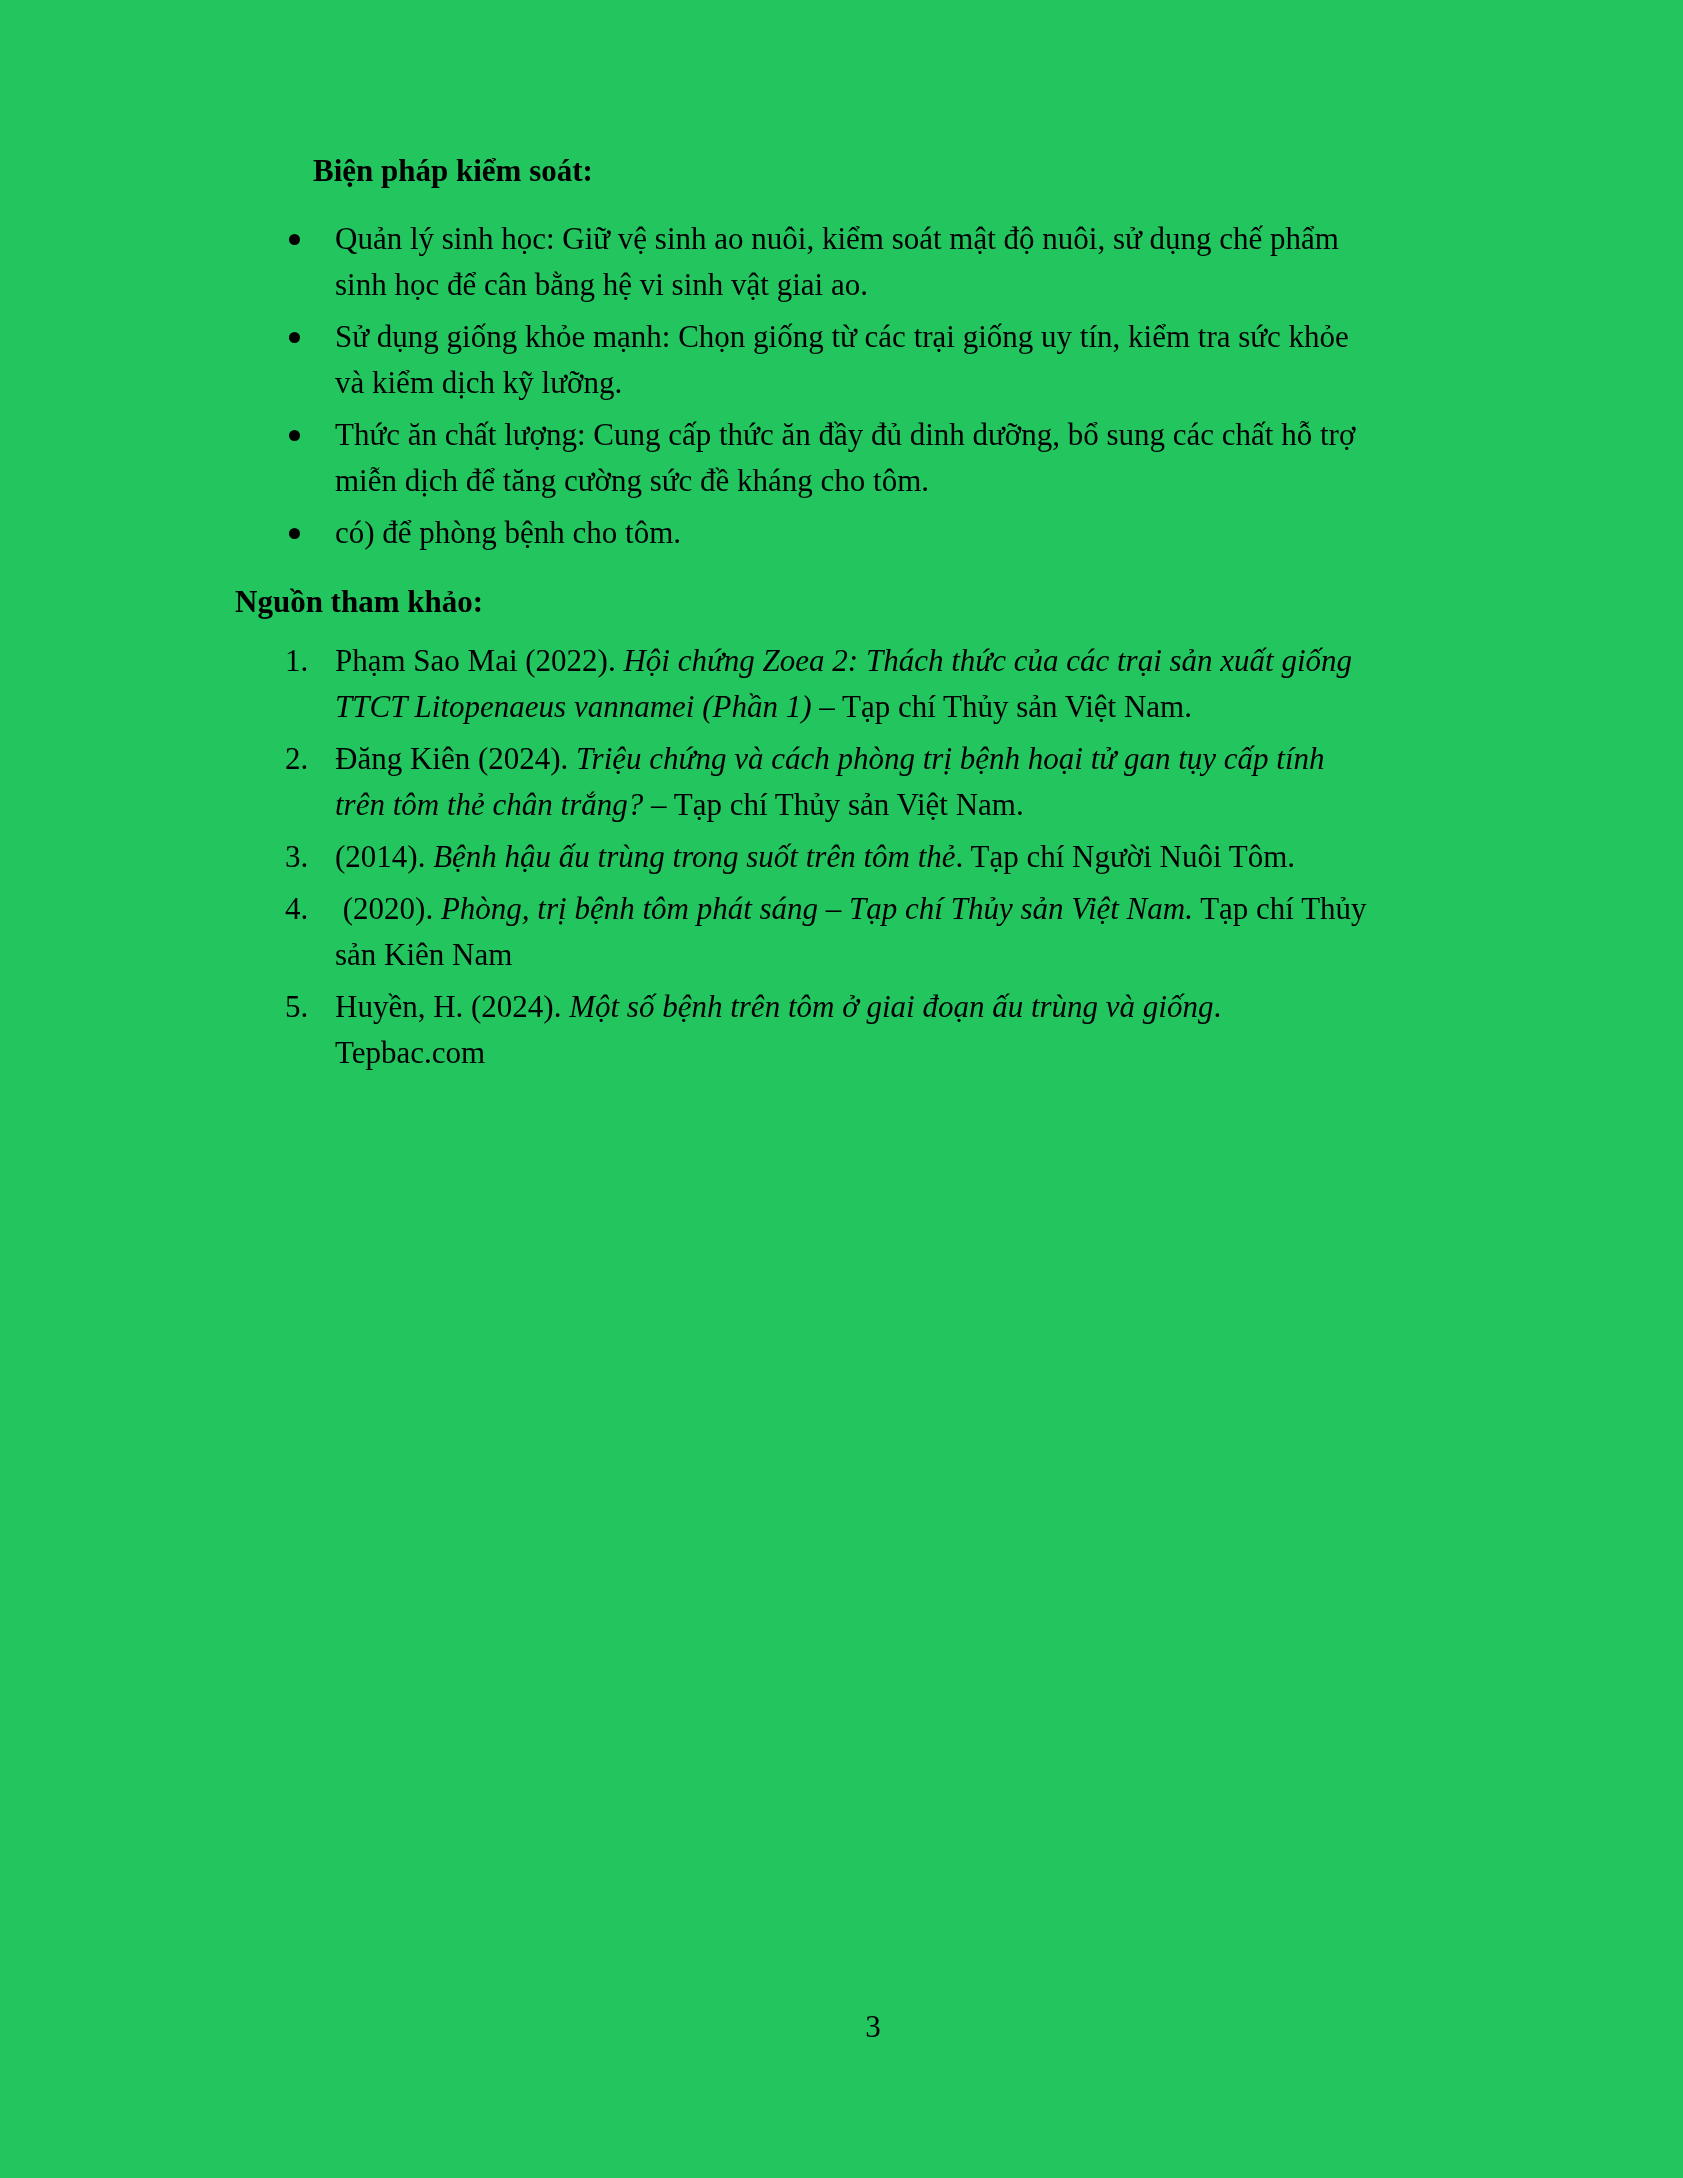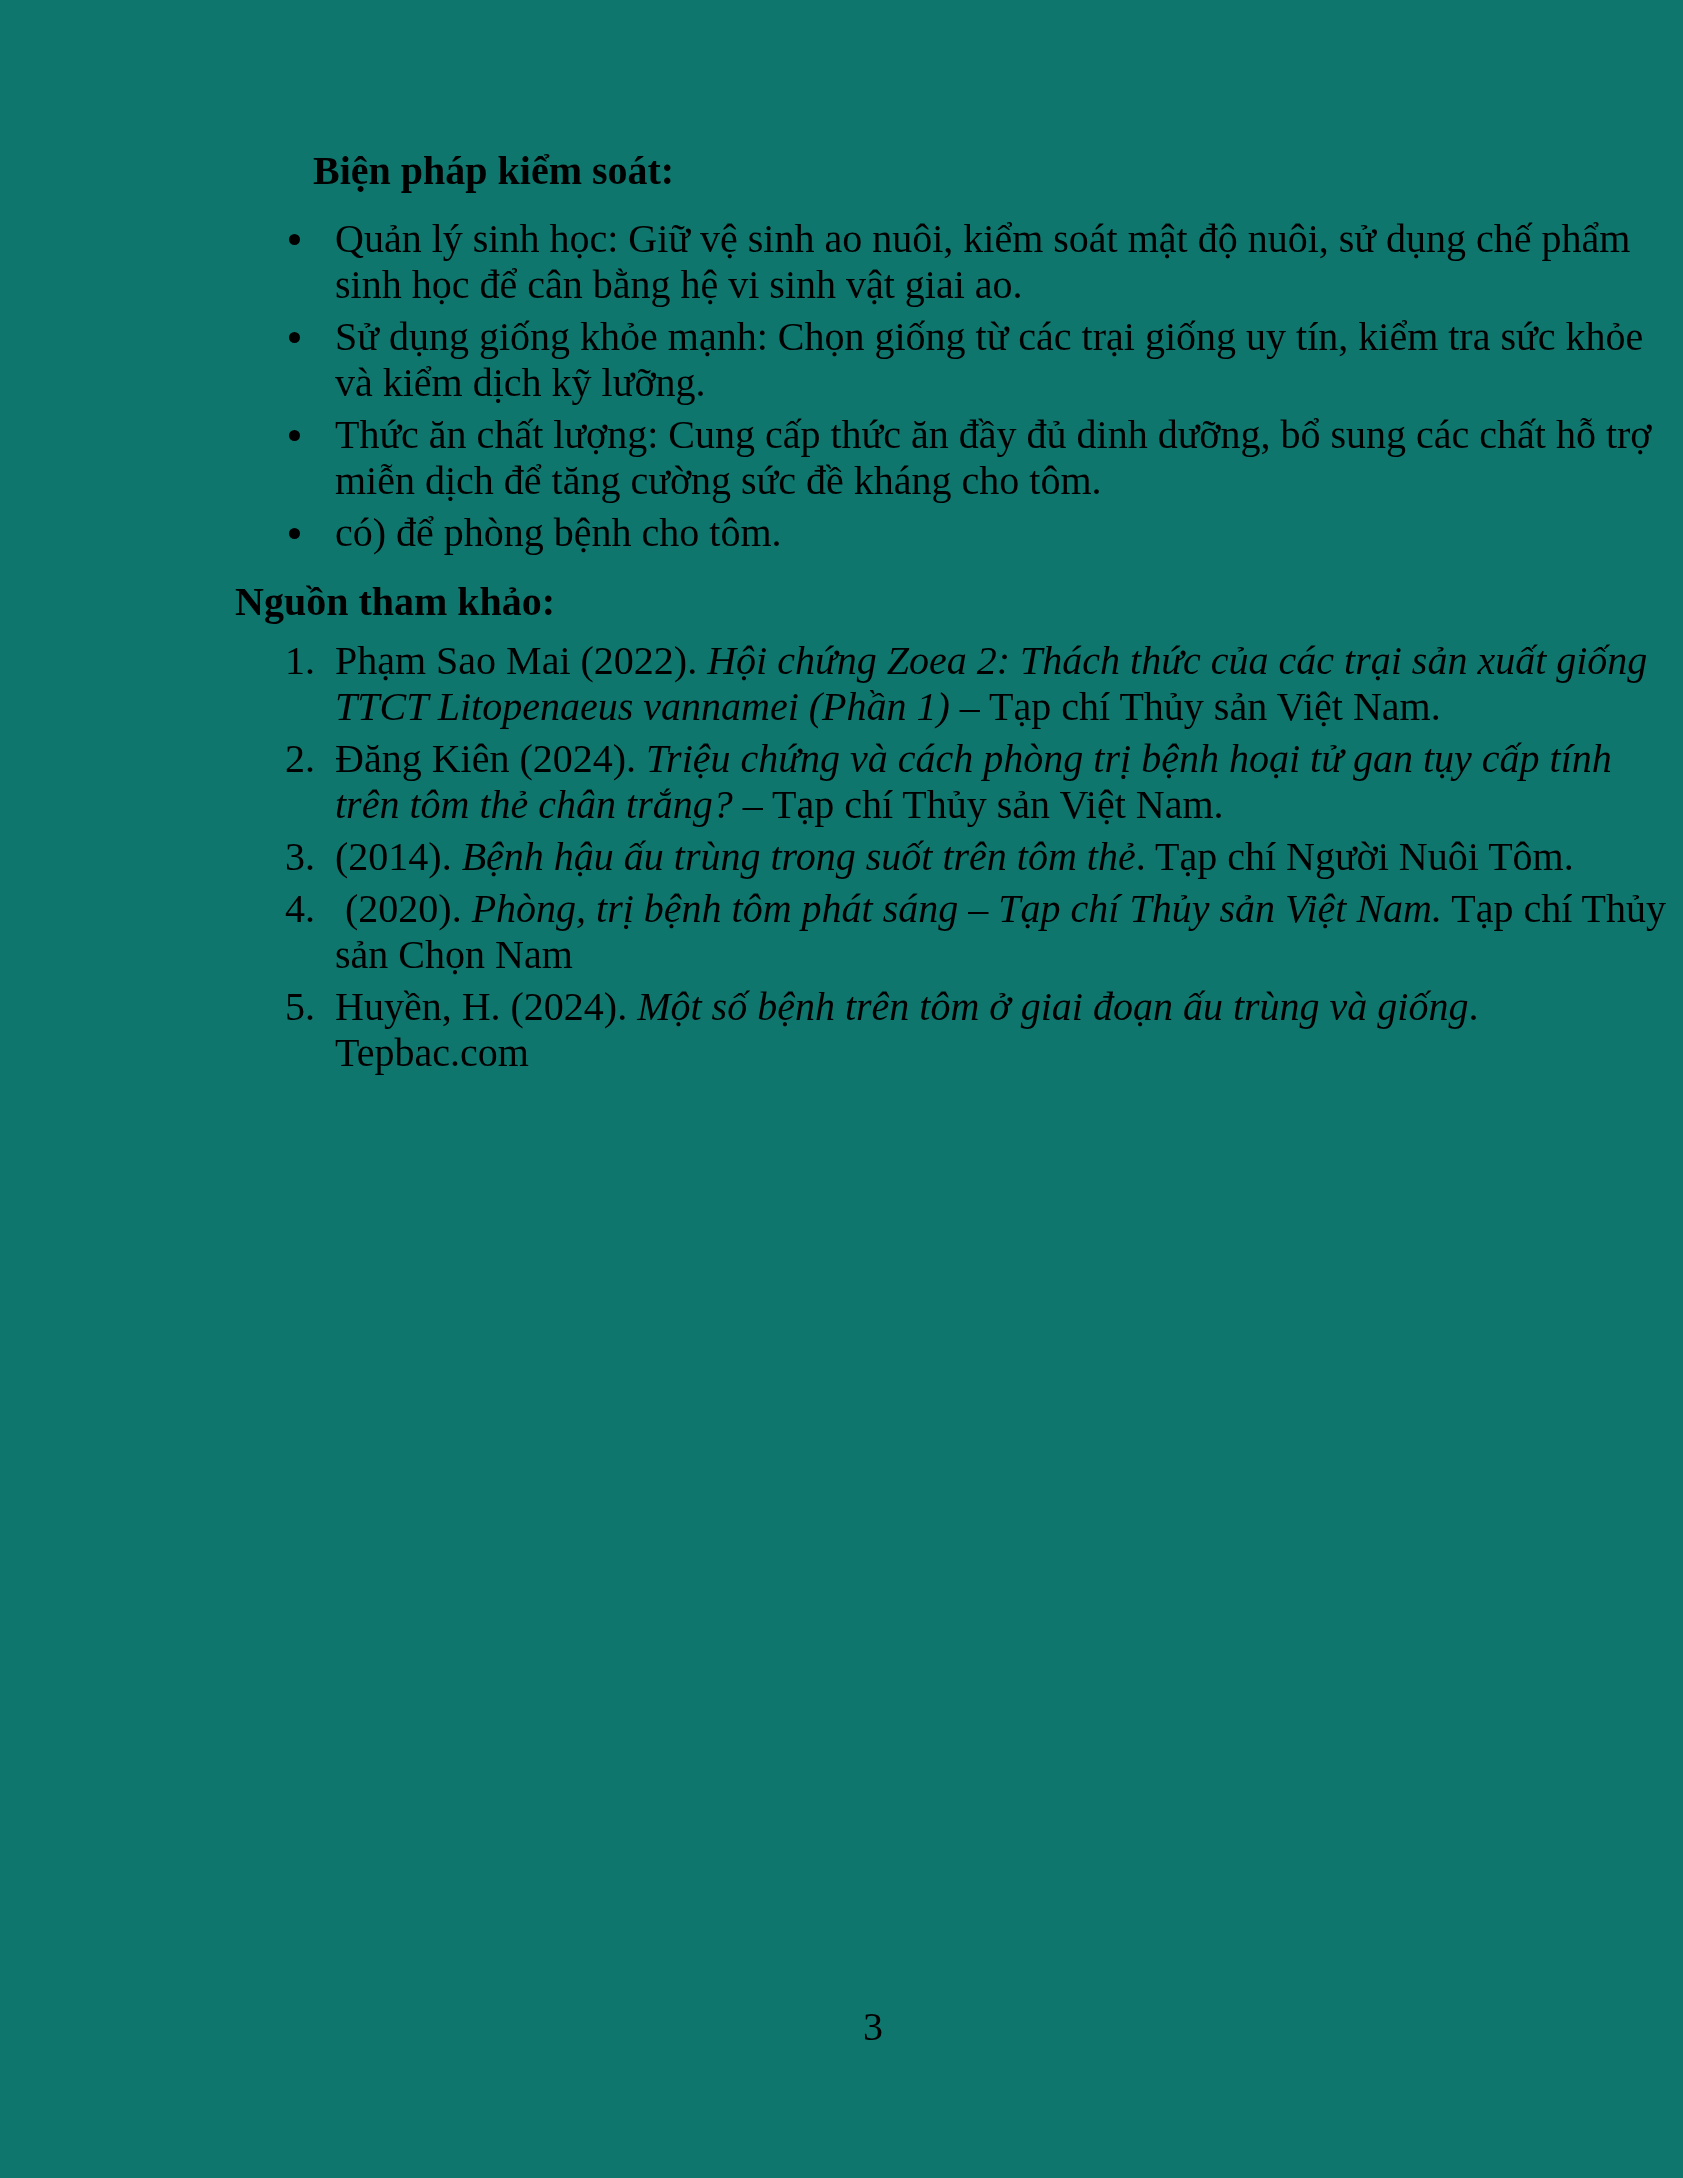--- a/index.html
+++ b/index.html
@@ -1,24 +1,24 @@
 <!DOCTYPE html>
 <html><head>
 <meta charset="utf-8">
 <style>
   html, body { margin: 0; padding: 0; background: #888; }
   .page {
     position: relative;
     width: 1683px;
     height: 2178px;
     margin: 0 auto;
-    background: #0f766e;
+    background: #22c55e;
     color: #000000;
     font-family: "Liberation Serif", "DejaVu Serif", serif;
-    font-size: 40px;
+    font-size: 31px;
     line-height: 46px;
     overflow: hidden;
   }
   .content {
     position: absolute;
     left: 235px;
     top: 148px;
     width: 1228px;
   }
   .h1 {
@@ -105,21 +105,21 @@
         <div class="line"><span>Đăng Kiên (2024). </span><span class="italic">Triệu chứng và cách phòng trị bệnh hoại tử gan tụy cấp tính</span></div>
         <div class="line"><span class="italic">trên tôm thẻ chân trắng?</span><span> – Tạp chí Thủy sản Việt Nam.</span></div>
       </li>
       <li class="item">
         <span class="num">3.</span>
         <div class="line"><span>(2014). </span><span class="italic">Bệnh hậu ấu trùng trong suốt trên tôm thẻ</span><span>. Tạp chí Người Nuôi Tôm.</span></div>
       </li>
       <li class="item">
         <span class="num">4.</span>
         <div class="line"><span>&nbsp;(2020). </span><span class="italic">Phòng, trị bệnh tôm phát sáng – Tạp chí Thủy sản Việt Nam.</span><span> Tạp chí Thủy</span></div>
-        <div class="line"><span>sản Chọn Nam</span></div>
+        <div class="line"><span>sản Kiên Nam</span></div>
       </li>
       <li class="item">
         <span class="num">5.</span>
         <div class="line"><span>Huyền, H. (2024). </span><span class="italic">Một số bệnh trên tôm ở giai đoạn ấu trùng và giống</span><span>.</span></div>
         <div class="line"><span>Tepbac.com</span></div>
       </li>
     </ol>
 
   </div>
 

